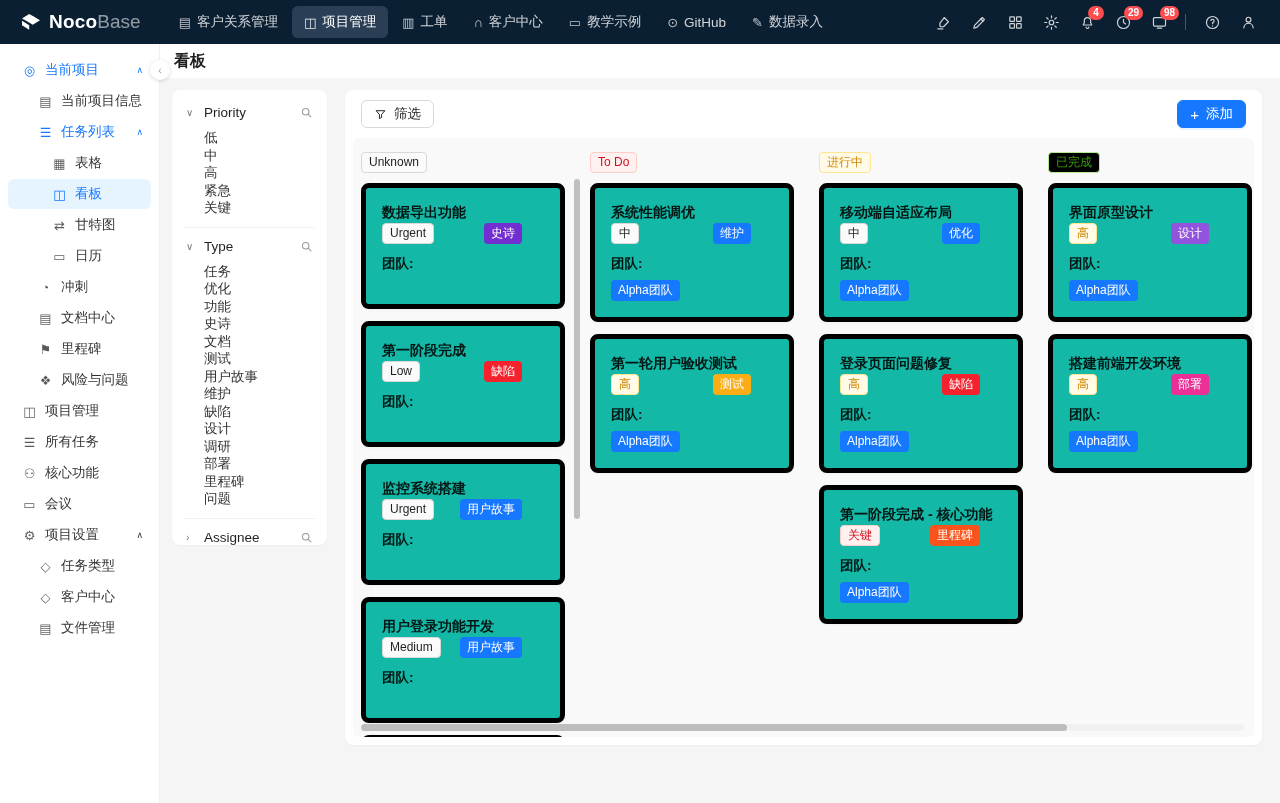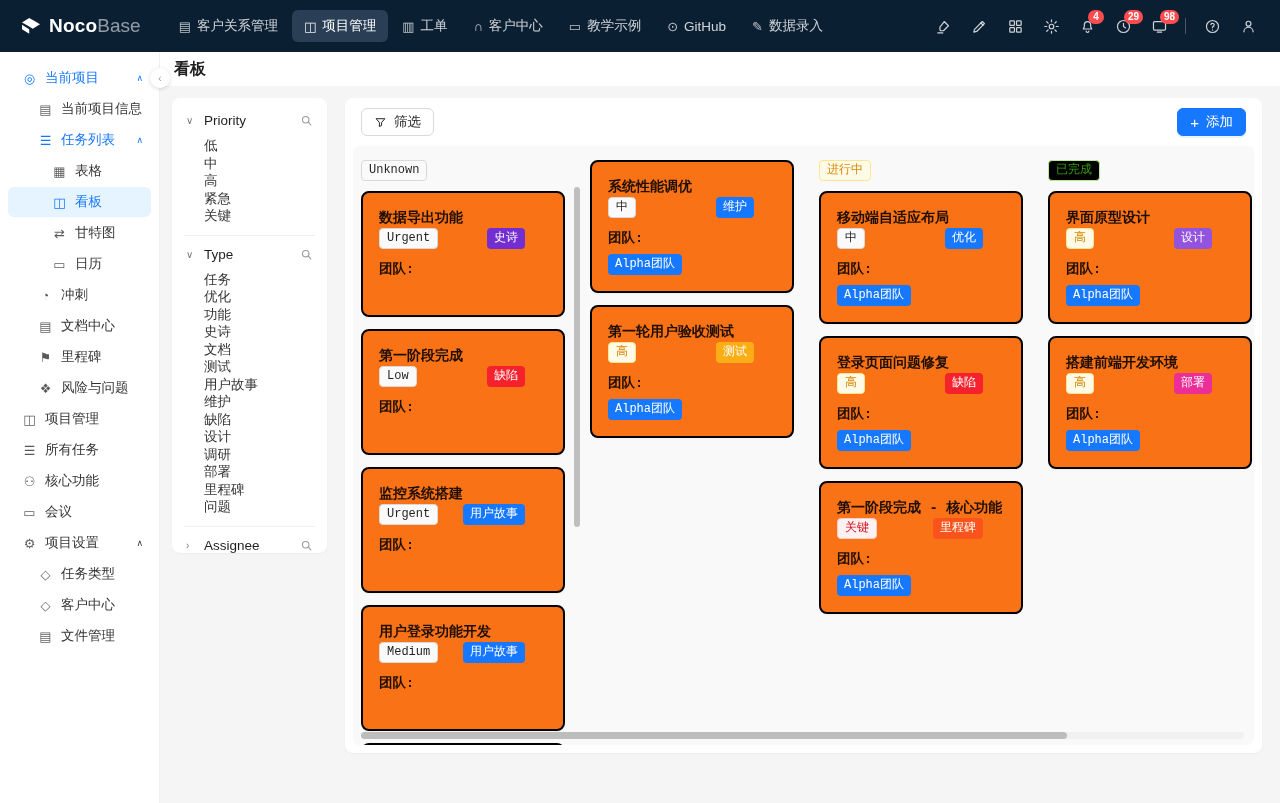--- a/index.html
+++ b/index.html
@@ -3,21 +3,21 @@
 <meta charset="utf-8">
 <style>
   * { margin:0; padding:0; box-sizing:border-box; }
   html,body { width:1280px; height:803px; overflow:hidden; }
   body {
     font-family:"Liberation Sans","DejaVu Sans",sans-serif;
     font-size:14px; color:rgba(0,0,0,0.88); background:#f5f5f5;
   }
   
   .navbar {
-    height:52px; background:#0b1f33; display:flex; align-items:center;
+    height:44px; background:#0b1f33; display:flex; align-items:center;
     padding:0 16px 0 20px; color:rgba(255,255,255,0.85);
   }
   .logo { display:flex; align-items:center; gap:7px; margin-right:26px; }
   .logo-mark { width:22px; height:18px; position:relative; }
   .logo-mark svg { display:block; }
   .logo-noco { font-weight:bold; font-size:19px; color:#fff; letter-spacing:.2px; }
   .logo-base { font-size:19px; color:rgba(255,255,255,0.55); font-weight:300; }
   .nav-menu { display:flex; align-items:center; height:44px; flex:1; }
   .nav-item {
     display:flex; align-items:center; gap:6px; padding:0 12px; height:32px;
@@ -96,21 +96,21 @@
     border-radius:6px; font-size:13.5px; cursor:pointer; border:1px solid #d9d9d9;
     background:#fff; color:rgba(0,0,0,0.88);
   }
   .btn svg { display:block; }
   .btn-primary {
     background:#1677ff; border-color:#1677ff; color:#fff; margin-left:auto;
     box-shadow:0 2px 0 rgba(5,145,255,0.1);
   }
   .btn-primary .plus { font-size:15px; line-height:1; }
   .board-wrap { flex:1; background:#f9f9f9; border-radius:6px; overflow:hidden; position:relative; padding:14px 0 0 8px; }
-  .board { display:flex; gap:25px; height:100%;font-family:Liberation Mono, monospace; }
+  .board { display:flex; gap:25px; height:100%; }
   .column { width:204px; flex-shrink:0; position:relative; }
   .col-head { margin-bottom:10px; }
   .col-cards { display:flex; flex-direction:column; gap:12px; height:556px; overflow:hidden; }
   .v-scrollbar {
     position:absolute; right:-15px; top:27px; width:6px; height:340px;
     background:#bfbfbf; border-radius:3px;
   }
   .h-scrollbar {
     position:absolute; left:8px; right:10px; bottom:6px; height:7px;
     background:#f1f1f1; border-radius:4px;
@@ -128,21 +128,21 @@
   .tag-solid { color:#fff; border:none; line-height:21px; }
   .c-purple { background:#722ed1; }
   .c-purple-light { background:#9254de; }
   .c-blue { background:#1677ff; }
   .c-red { background:#f5222d; }
   .c-gold { background:#faad14; }
   .c-volcano { background:#fa541c; }
   .c-magenta { background:#eb2f96; }
   
   .card {
-    background:#f97316; border-radius:8px; border:2px solid #000000;
+    background:#14b8a6; border-radius:8px; border:5px solid #000000;
     box-shadow:0 1px 3px rgba(0,0,0,0.04); padding:16px; min-height:126px;
     cursor:pointer; flex-shrink:0;
   }
   .card-title { font-size:14px; font-weight:600; color:rgba(0,0,0,0.88); }
   .card-tags { display:flex; align-items:center; margin-top:1px; }
   .card-tags .type-tag { margin-left:auto; margin-right:22px; }
   .card-team-label { font-weight:bold; font-size:13.5px; margin-top:11px; }
   .card-team-tag { margin-top:7px; }
 </style>
 </head>
@@ -451,20 +451,21 @@
                       <span class="tag tag-default">Medium</span>
                       <span class="tag tag-solid c-blue type-tag">用户故事</span>
                     </div>
                     <div class="card-team-label">团队:</div>
                   </div>
                   <div class="card"></div>
                 </div>
                 <div class="v-scrollbar"></div>
               </div>
               <div class="column">
+                <div class="col-head"><span class="tag tag-red-light">To Do</span></div>
                 <div class="col-cards">
                   <div class="card">
                     <div class="card-title">系统性能调优</div>
                     <div class="card-tags">
                       <span class="tag tag-default">中</span>
                       <span class="tag tag-solid c-blue type-tag">维护</span>
                     </div>
                     <div class="card-team-label">团队:</div>
                     <div class="card-team-tag"><span class="tag tag-solid c-blue">Alpha团队</span></div>
                   </div>

